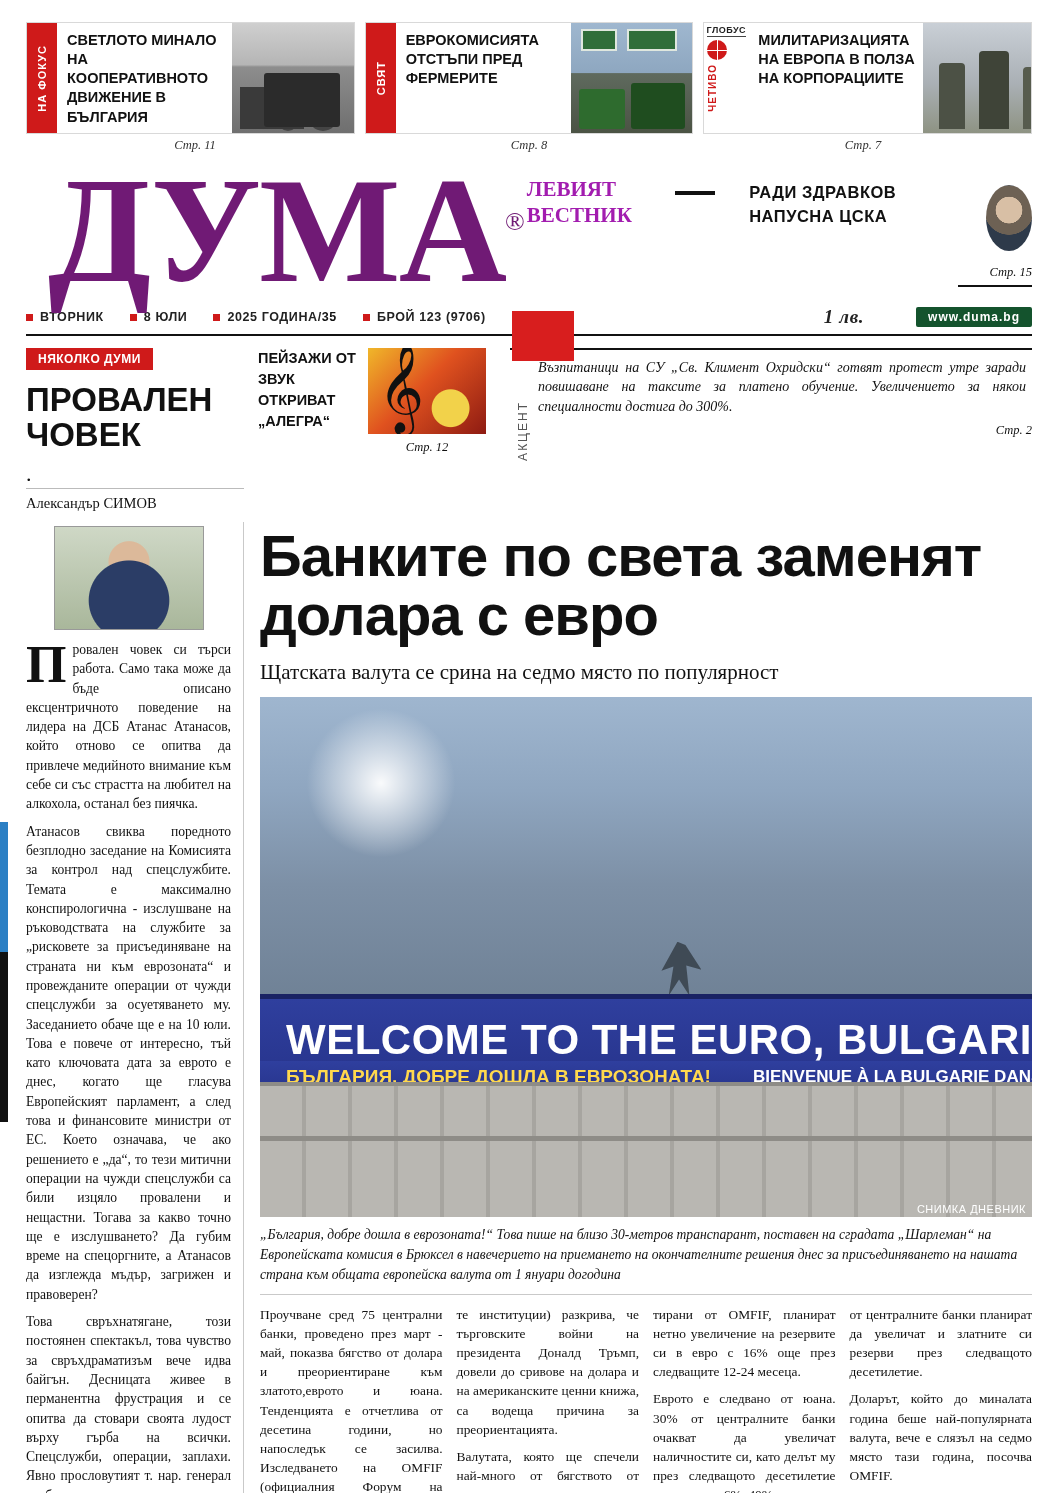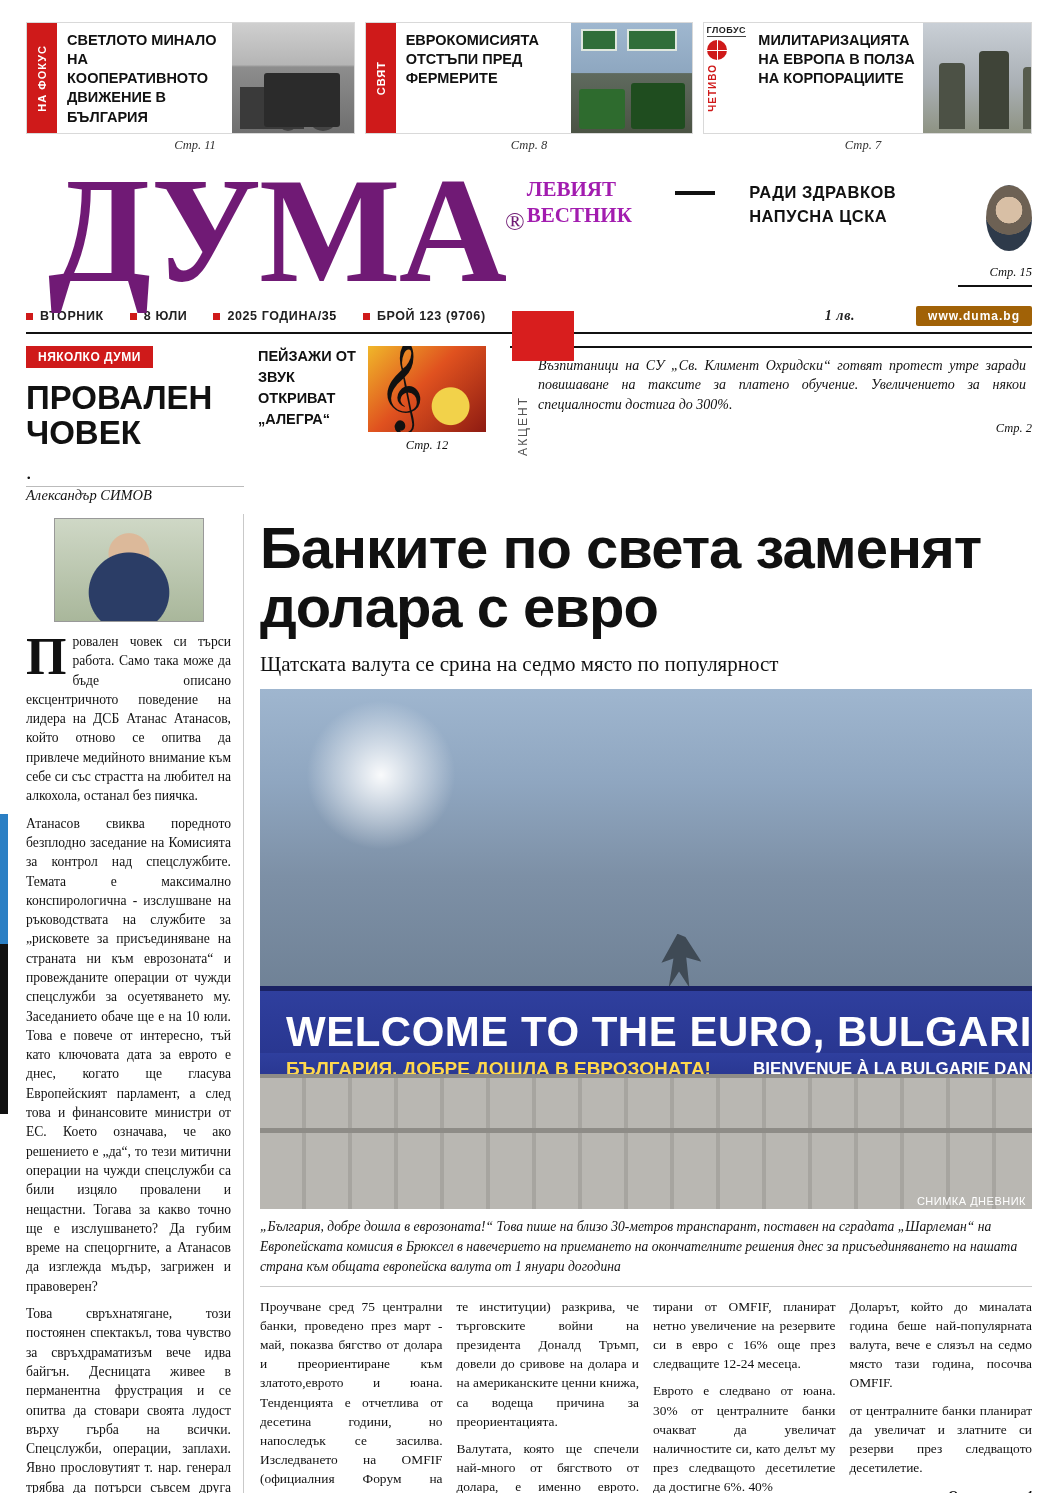--- a/index.html
+++ b/index.html
@@ -110,41 +110,41 @@
   .mast-page-rule { position:absolute; right:0; top:132px; width:74px; height:2px; background:#111; }
 
   
   .datebar {
     display:flex; align-items:center; gap:26px;
     border-bottom:2px solid #111; padding:4px 0 6px;
     font-family:"Liberation Sans", sans-serif; font-size:12.5px; font-weight:bold;
     letter-spacing:0.6px; color:#222;
   }
   .datebar .sq { display:inline-block; width:7px; height:7px; background:#cf1a1a; margin-right:7px; }
-  .datebar .price { font-family:"Liberation Serif", serif; font-size:14px; font-style:italic; margin-left:auto; margin-right:35px; font-weight:bold; }
+  .datebar .price { font-family:"Liberation Serif", serif; font-size:19px; font-style:italic; margin-left:auto; margin-right:26px; font-weight:bold; }
   .datebar .year-b { color:#111; }
   .datebar .web {
-    background:#a16207; color:#fff; padding:3px 12px; font-size:12px; letter-spacing:1px;
+    background:#14532d; color:#fff; padding:3px 12px; font-size:12px; letter-spacing:1px;
     border-radius:2px;
   }
 
   
   .deck { display:flex; gap:14px; padding-top:12px; }
   .deck-left { width:218px; }
   .tag-red {
     display:inline-block; background:#cf1a1a; color:#fff;
     font-family:"Liberation Sans", sans-serif; font-weight:bold; font-size:12px;
     padding:4px 12px; letter-spacing:0.5px;
   }
   .op-title {
     font-family:"Liberation Sans", sans-serif; font-weight:bold;
     font-size:33px; line-height:1.08; margin-top:12px; color:#111;
   }
   .op-dot { font-size:22px; line-height:0.6; margin-top:14px; }
-  .op-author { font-style:italic; font-size:14.5px; margin-top:8px; border-top:1px solid #bbb; }
+  .op-author { font-size:14.5px; margin-top:8px; border-top:1px solid #bbb; padding-top:6px; }
 
   .deck-mid { width:238px; display:flex; }
   .alegra-text {
     font-family:"Liberation Sans", sans-serif; font-weight:bold; font-size:14.5px;
     line-height:1.45; width:110px; color:#111;
   }
   .alegra-img {
     width:118px; height:86px;
     background:
       radial-gradient(circle at 70% 70%, #f2d24a 0 18%, transparent 19%),
@@ -405,21 +405,21 @@
         </div>
         <div class="c">
           <p>те институции) разкрива, че търговските войни на президента Доналд Тръмп, довели до сривове на долара и на американските ценни книжа, са водеща причина за преориентацията.</p>
           <p>Валутата, която ще спечели най-много от бягството от долара, е именно еврото. Централните банки, анке-</p>
         </div>
         <div class="c">
           <p>тирани от OMFIF, планират нетно увеличение на резервите си в евро с 16% още през следващите 12-24 месеца.</p>
           <p>Еврото е следвано от юана. 30% от централните банки очакват да увеличат наличностите си, като делът му през следващото десетилетие да достигне 6%. 40%</p>
         </div>
         <div class="c">
+          <p>от централните банки планират да увеличат и златните си резерви през следващото десетилетие.</p>
           <p>Доларът, който до миналата година беше най-популярната валута, вече е слязъл на седмо място тази година, посочва OMFIF.</p>
-          <p>от централните банки планират да увеличат и златните си резерви през следващото десетилетие.</p>
           <div class="more">Още на стр. 4</div>
         </div>
       </div>
     </div>
   </div>
 
 </div>
 
 </body></html>

